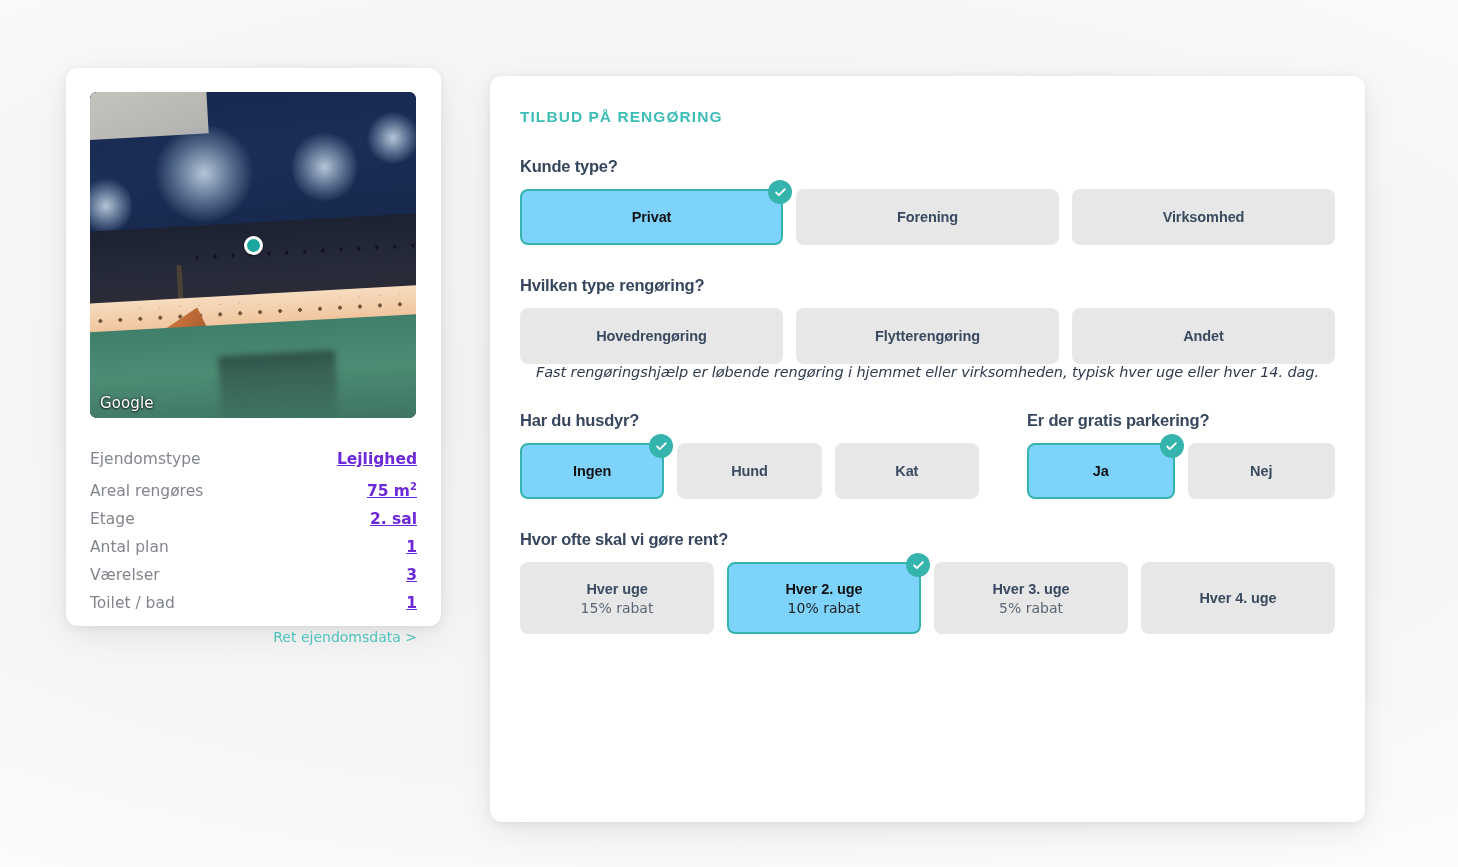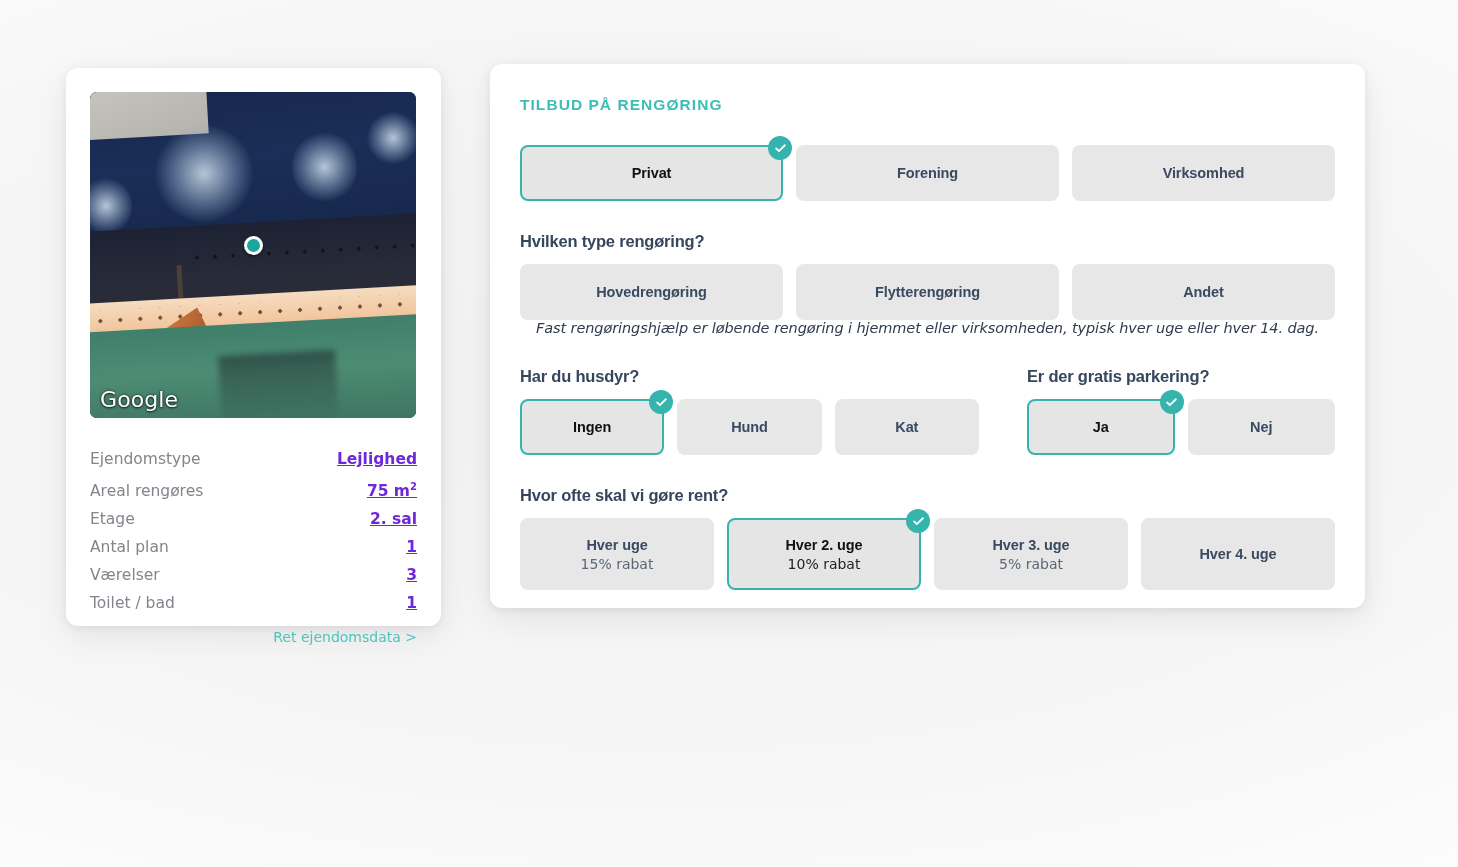--- a/index.html
+++ b/index.html
@@ -43,23 +43,23 @@
   .property-card {
     left: 66px;
     top: 68px;
     width: 375px;
     height: 558px;
     padding: 24px;
   }
 
   .form-card {
     left: 490px;
-    top: 64px;
+    top: 76px;
     width: 875px;
-    height: 544px;
+    height: 746px;
     padding: 32px 30px 30px 30px;
   }
 
   
   .map {
     position: relative;
     width: 326px;
     height: 326px;
     border-radius: 7px;
     overflow: hidden;
@@ -152,21 +152,21 @@
     background: #1aa7a0;
     border: 3px solid #ffffff;
     box-shadow: 0 1px 3px rgba(0,0,0,.45);
   }
 
   .map-watermark {
     position: absolute;
     left: 10px;
     bottom: 6px;
     color: #ffffff;
-    font-size: 22px;
+    font-size: 15px;
     font-family: "DejaVu Sans", sans-serif;
     letter-spacing: .1px;
     text-shadow: 0 0 3px rgba(0,0,0,.75), 0 1px 2px rgba(0,0,0,.6);
   }
 
   
   .spec-list { margin-top: 27px; }
   .spec-row {
     display: flex;
     justify-content: space-between;
@@ -260,21 +260,21 @@
     font-size: 14px;
     font-weight: normal;
     color: #5b6775;
     font-family: "DejaVu Sans", sans-serif;
   }
 
   .opt.tall { height: 72px; }
 
   .opt.selected {
     border-color: #35b3ad;
-    background: #e5e5e5;
+    background: #7dd3fc;
   }
   .opt.selected .opt-label { color: #121212; }
   .opt.selected .opt-sub { color: #222222; }
 
   .check-badge {
     position: absolute;
     right: -11px;
     top: -11px;
     width: 24px; height: 24px;
     border-radius: 50%;
@@ -368,20 +368,21 @@
       <a class="edit-link" href="#">Ret ejendomsdata &gt;</a>
     </div>
 
   </div>
 
   <div class="card form-card">
 
     <div class="eyebrow">TILBUD PÅ RENGØRING</div>
 
     <div class="question">
+      <div class="q-label">Kunde type?</div>
       <div class="options">
 
         <div class="opt selected">
           <span class="opt-label">Privat</span>
           <span class="check-badge">
             <svg width="13" height="13" viewBox="0 0 24 24" fill="none" stroke="#ffffff" stroke-width="3.4" stroke-linecap="round" stroke-linejoin="round">
                 <polyline points="20 6 9 17 4 12"></polyline>
               </svg>
           </span>
         </div>

